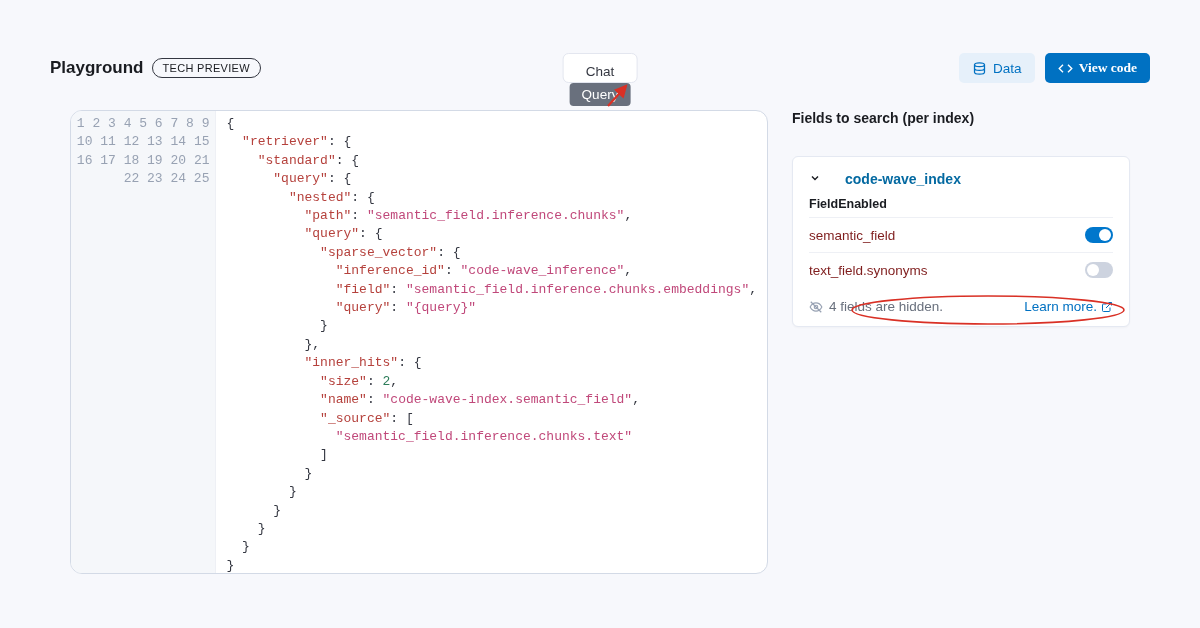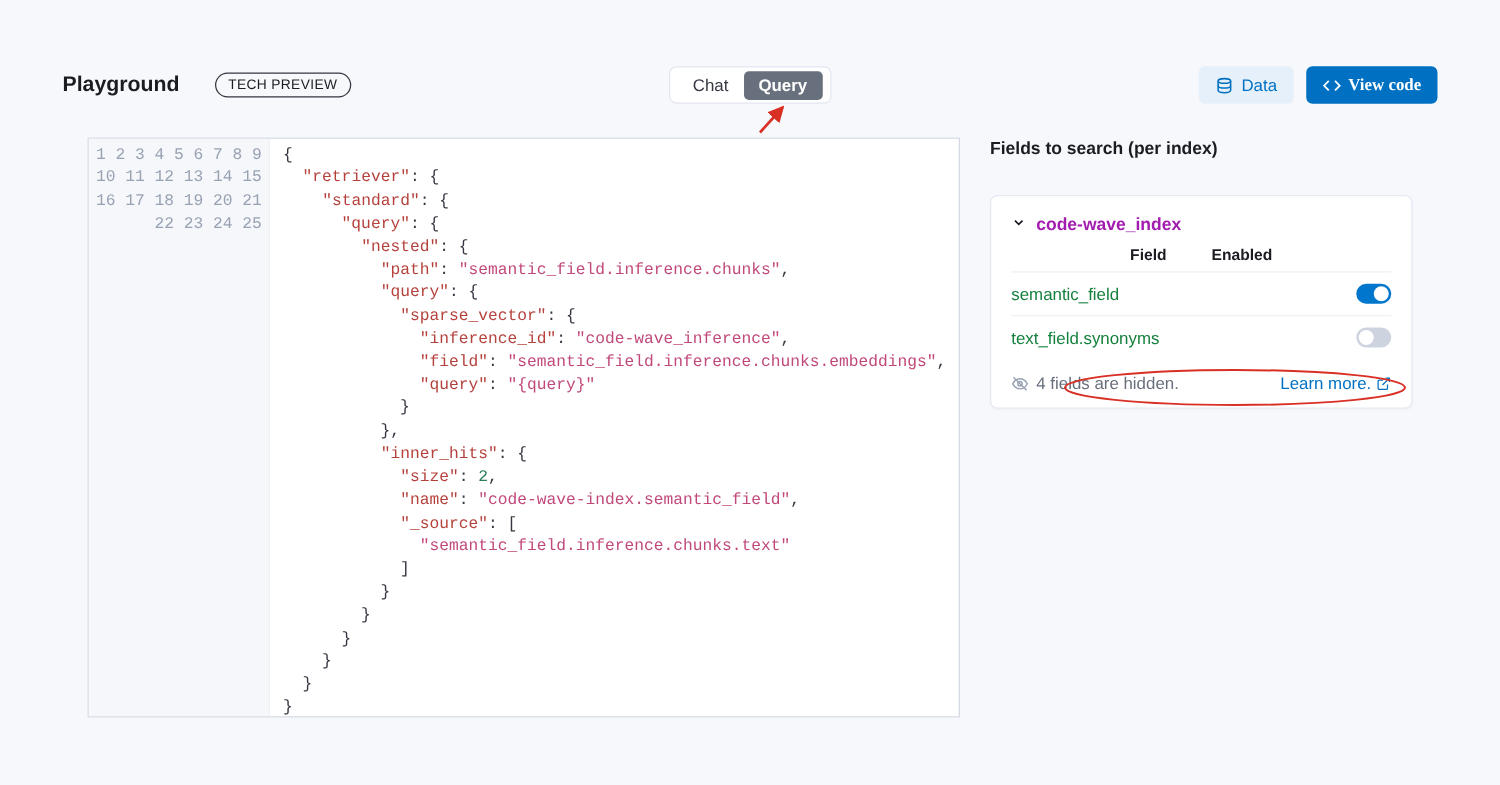--- a/index.html
+++ b/index.html
@@ -16,21 +16,21 @@
     left: 50px;
     right: 50px;
     top: 54px;
     height: 28px;
     display: flex;
     align-items: center;
   }
   .title-area {
     display: flex;
     align-items: center;
-    gap: 28px;
+    gap: 8px;
   }
   .pg-title {
     font-size: 17px;
     font-weight: 700;
     color: #1a1c21;
   }
   .tech-preview {
     border: 1px solid #343741;
     border-radius: 14px;
     padding: 3px 10px;
@@ -43,34 +43,35 @@
     position: absolute;
     left: 50%;
     transform: translateX(-50%);
     display: flex;
     align-items: center;
     border: 1px solid #e3e6ef;
     border-radius: 6px;
     padding: 6px;
     background: #fff;
     height: 30px;
+    flex-direction: column;
   }
   .seg-btn {
     border: none;
     background: transparent;
     font-size: 13.5px;
     color: #343741;
     padding: 4px 12px;
     border-radius: 4px;
     cursor: pointer;
   }
   .seg-btn.active {
     background: #69707d;
     color: #fff;
-    font-weight: 700;
+    font-weight: 400;
   }
   .right-btns {
     margin-left: auto;
     display: flex;
     gap: 10px;
   }
   .btn {
     display: flex;
     align-items: center;
     gap: 6px;
@@ -96,21 +97,21 @@
 
   .content-row {
     position: absolute;
     left: 70px; top: 110px; right: 70px; bottom: 30px;
     display: flex;
     gap: 24px;
   }
   .editor-wrap {
     flex: 1;
     border: 1px solid #d3dae6;
-    border-radius: 0;
+    border-radius: 12px;
     background: #fff;
     display: flex;
     font-family: "SFMono-Regular", Consolas, "Liberation Mono", Menlo, monospace;
     font-size: 13px;
     line-height: 18.4px;
     height: 464px;
     overflow: hidden;
   }
   .gutter {
     background: #f5f7fa;
@@ -140,44 +141,43 @@
   .side-card {
     background: #fff;
     border: 1px solid #e5e9f2;
     border-radius: 6px;
     padding: 14px 16px 12px 16px;
     box-shadow: 0 1px 2px rgba(0,0,0,0.03);
   }
   .index-header {
     display: flex;
     align-items: center;
-    gap: 8px;
+    gap: 24px;
     font-size: 14px;
     font-weight: 700;
-    color: #a21caf;
+    color: #0369a1;
     margin-bottom: 10px;
   }
   .chev { font-size: 12px; }
   .field-head {
     display: flex;
-    justify-content: center;
+    justify-content: flex-start;
     font-size: 12.5px;
     font-weight: 700;
     color: #1a1c21;
     padding-bottom: 6px;
-    gap: 36px;
   }
   .field-row {
     display: flex;
     justify-content: space-between;
     align-items: center;
     padding: 9px 0;
     border-top: 1px solid #eef0f5;
     font-size: 13.5px;
-    color: #15803d;
+    color: #7f1d1d;
   }
   .toggle {
     width: 28px; height: 16px;
     border-radius: 8px;
     position: relative;
   }
   .toggle.on { background: #0077cc; }
   .toggle.off { background: #cdd3df; }
   .toggle .knob {
     position: absolute; top: 2px;

